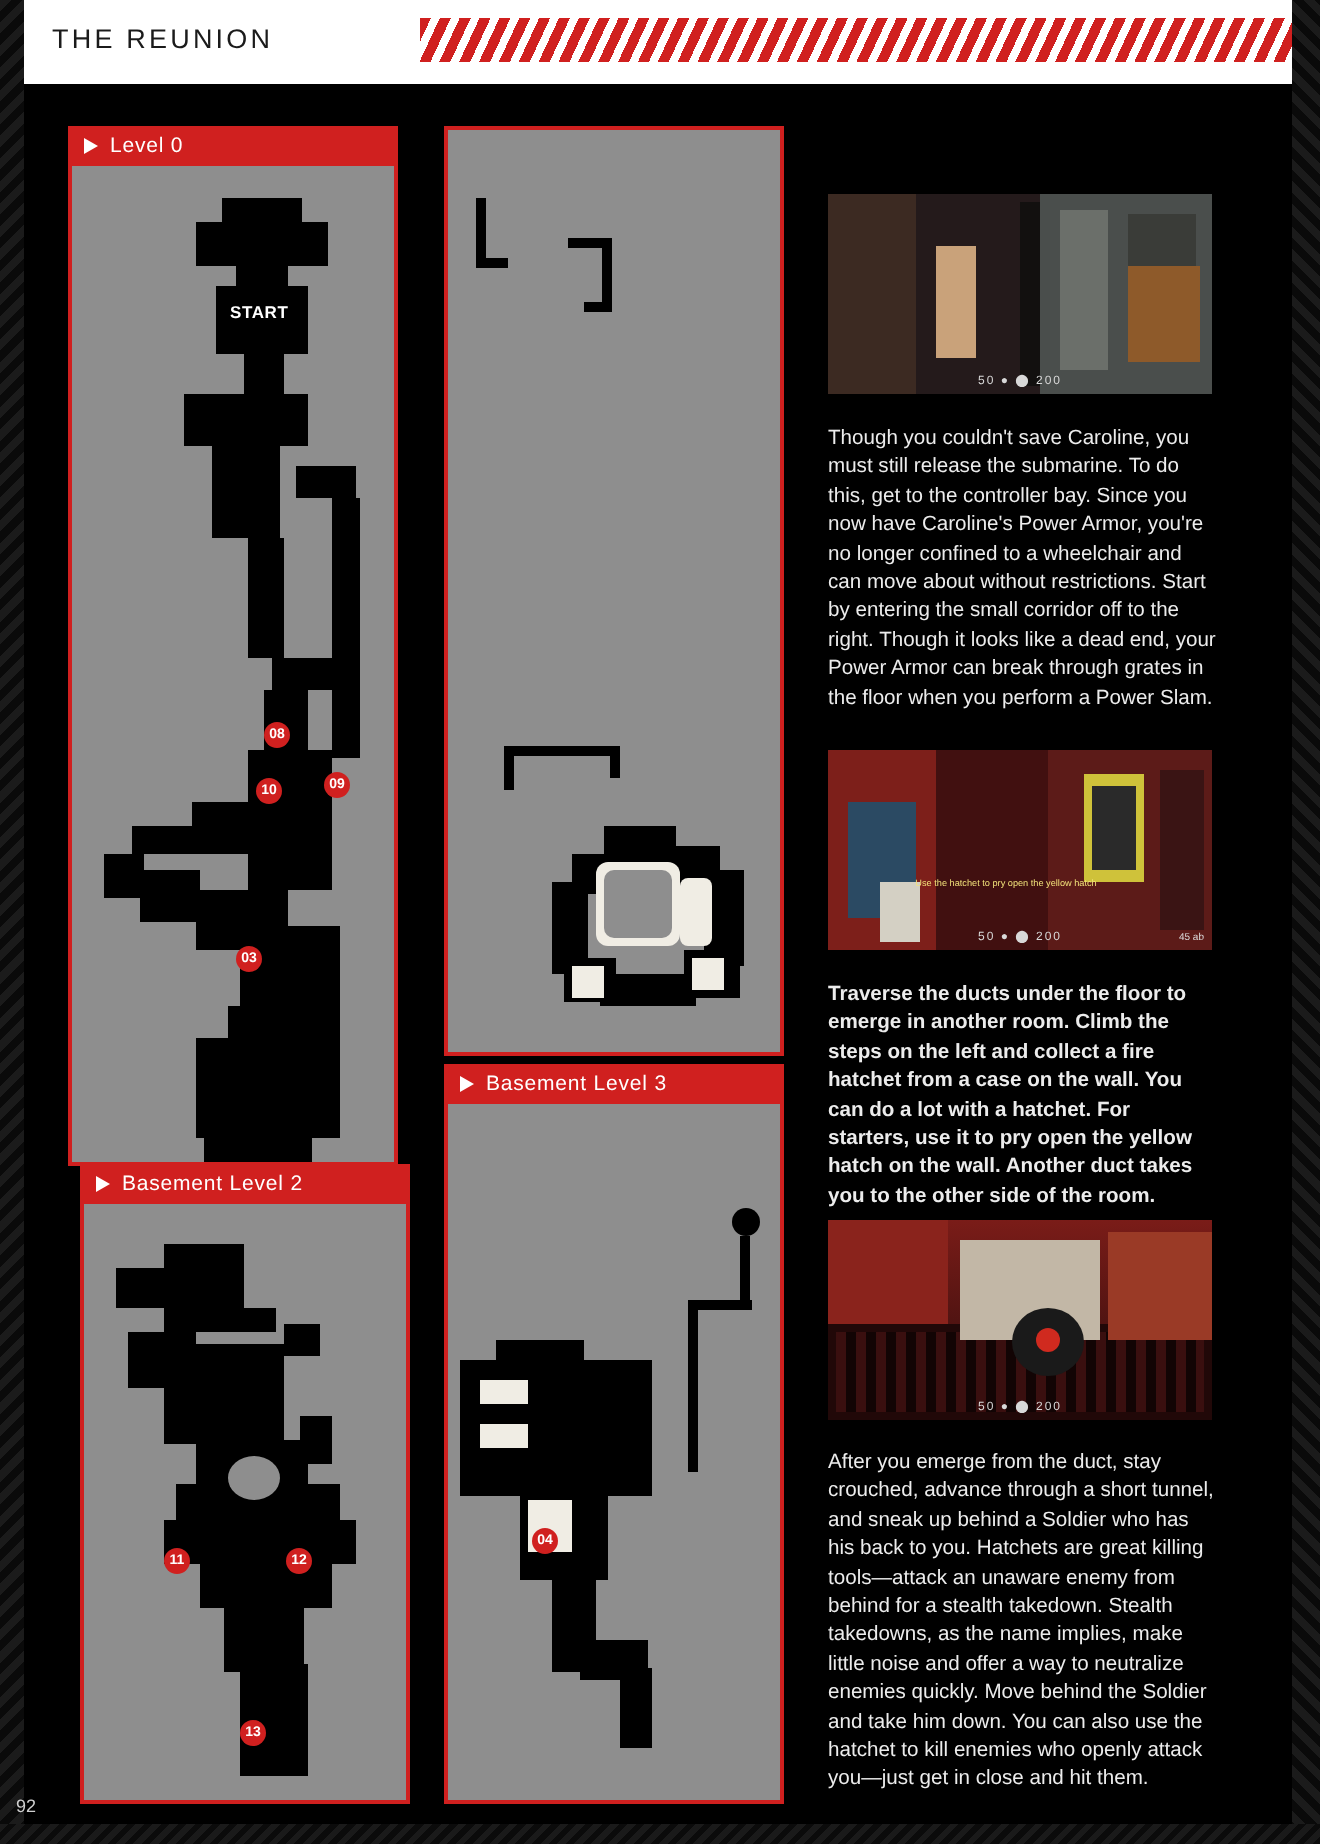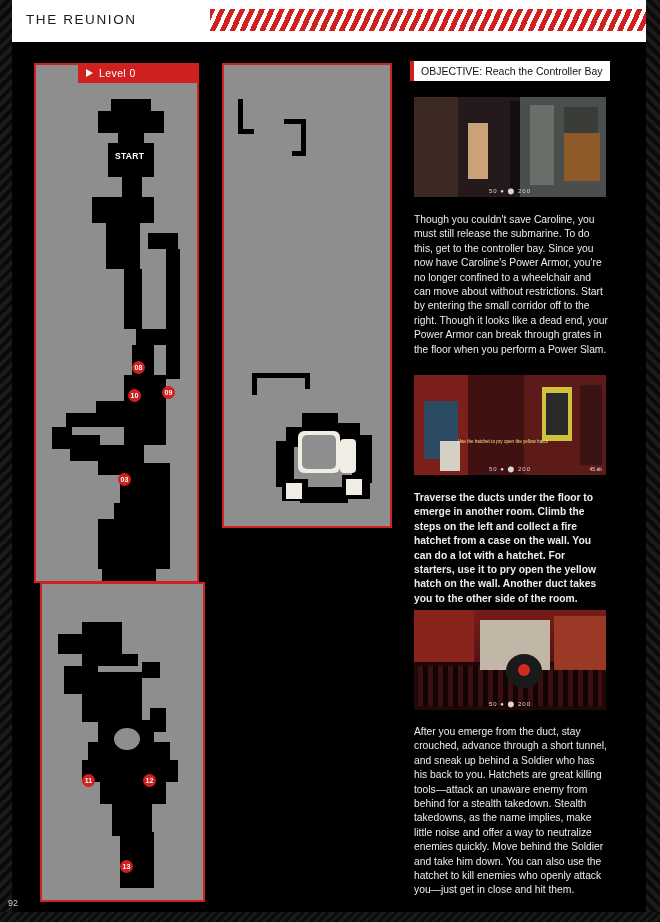--- a/index.html
+++ b/index.html
@@ -66,21 +66,20 @@
     border:2px solid #d0201f;
     background:#8e8e8e;
   }
   .panel-title {
     position:absolute; left:-2px; top:-2px; right:-2px; height:20px;
     background:#d0201f;
     color:#fff; font-size:10.5px;
     letter-spacing:.4px;
     display:flex; align-items:center;
     padding-left:8px;
-    margin-left:44px;
   }
   .panel-title .arrow {
     display:inline-block;
     width:0;height:0;
     border-left:7px solid #fff;
     border-top:4.5px solid transparent;
     border-bottom:4.5px solid transparent;
     margin-right:6px;
   }
   .panel-body {
@@ -195,20 +194,24 @@
       <div class="start-label" style="left:79px; top:68px;">START</div>
 
       <div class="marker" style="left:96px; top:278px;">08</div>
       <div class="marker" style="left:126px; top:303px;">09</div>
       <div class="marker" style="left:92px; top:306px;">10</div>
       <div class="marker" style="left:82px; top:390px;">03</div>
     </div>
   </div>
 
   <div class="panel" style="left:28px; top:537px; width:165px; height:320px;">
+    <div class="panel-title">
+      <i class="arrow"></i>
+      <span>Basement Level 2</span>
+    </div>
     <div class="panel-body">
       <div class="blk" style="left:40px; top:20px; width:40px; height:12px;"></div>
       <div class="blk" style="left:16px; top:32px; width:64px; height:20px;"></div>
       <div class="blk" style="left:40px; top:52px; width:56px; height:12px;"></div>
       <div class="blk" style="left:22px; top:64px; width:34px; height:28px;"></div>
       <div class="blk" style="left:56px; top:70px; width:44px; height:22px;"></div>
       <div class="blk" style="left:100px; top:60px; width:18px; height:16px;"></div>
       <div class="blk" style="left:40px; top:92px; width:60px; height:28px;"></div>
       <div class="blk" style="left:56px; top:118px; width:56px; height:48px;"></div>
       <div class="blk" style="left:108px; top:106px; width:16px; height:24px;"></div>
@@ -247,25 +250,44 @@
       <div class="blk" style="left:118px; top:392px; width:28px; height:24px;"></div>
       <div class="blk" style="left:76px; top:404px; width:48px; height:16px;"></div>
       <div class="wht" style="left:74px; top:348px; width:42px; height:42px; border-radius:6px;"></div>
       <div class="gry" style="left:78px; top:352px; width:34px; height:34px; border-radius:5px;"></div>
       <div class="wht" style="left:116px; top:356px; width:16px; height:34px; border-radius:4px;"></div>
       <div class="wht" style="left:62px; top:400px; width:16px; height:16px;"></div>
       <div class="wht" style="left:122px; top:396px; width:16px; height:16px;"></div>
     </div>
   </div>
 
-
-  <div class="objective-bar">
-    <div class="redbar"></div>
-    <span>OBJECTIVE: Reach the Controller Bay</span>
-  </div>
+  <div class="panel" style="left:210px; top:487px; width:170px; height:370px;">
+    <div class="panel-title">
+      <i class="arrow"></i>
+      <span>Basement Level 3</span>
+    </div>
+    <div class="panel-body">
+      <div class="blk" style="left:142px; top:52px; width:14px; height:14px; border-radius:50%;"></div>
+      <div class="blk" style="left:146px; top:66px; width:5px; height:36px;"></div>
+      <div class="blk" style="left:120px; top:98px; width:32px; height:5px;"></div>
+      <div class="blk" style="left:120px; top:98px; width:5px; height:86px;"></div>
+      <div class="blk" style="left:6px; top:128px; width:96px; height:68px;"></div>
+      <div class="blk" style="left:24px; top:118px; width:44px; height:14px;"></div>
+      <div class="wht" style="left:16px; top:138px; width:24px; height:12px;"></div>
+      <div class="wht" style="left:16px; top:160px; width:24px; height:12px;"></div>
+      <div class="blk" style="left:36px; top:192px; width:44px; height:46px;"></div>
+      <div class="blk" style="left:52px; top:232px; width:22px; height:52px;"></div>
+      <div class="blk" style="left:66px; top:268px; width:34px; height:20px;"></div>
+      <div class="blk" style="left:86px; top:282px; width:16px; height:40px;"></div>
+      <div class="wht" style="left:40px; top:198px; width:22px; height:26px;"></div>
+
+      <div class="marker" style="left:42px; top:212px;">04</div>
+    </div>
+  </div>
+
 
   <div class="shot" style="top:52px;">
     <div style="position:absolute;inset:0;background:linear-gradient(180deg,#2a1b1e 0%,#1a1214 100%);"></div>
     <div style="position:absolute;left:0;top:0;width:44px;height:100px;background:#3c2a22;"></div>
     <div style="position:absolute;left:44px;top:0;width:62px;height:100px;background:#241a1b;"></div>
     <div style="position:absolute;left:106px;top:0;width:86px;height:100px;background:#4a4e4c;"></div>
     <div style="position:absolute;left:116px;top:8px;width:24px;height:80px;background:#6b6f6a;"></div>
     <div style="position:absolute;left:150px;top:10px;width:34px;height:70px;background:#3a3c38;"></div>
     <div style="position:absolute;left:54px;top:26px;width:20px;height:56px;background:#c9a27a;"></div>
     <div style="position:absolute;left:150px;top:36px;width:36px;height:48px;background:#8e5a2a;"></div>

